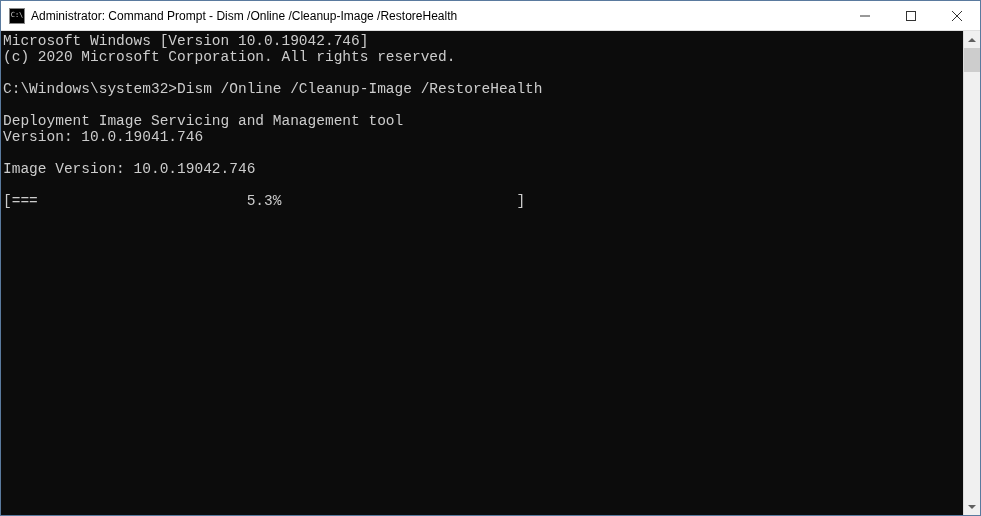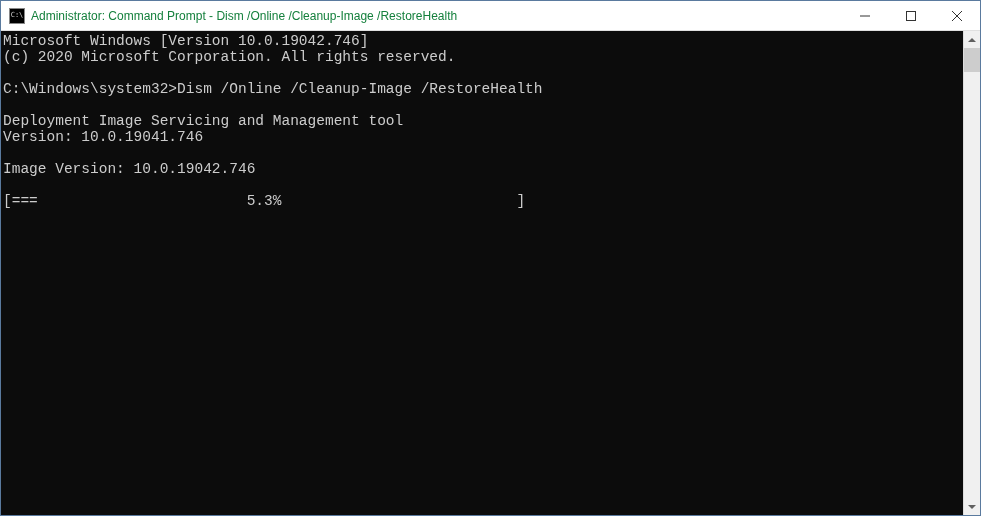--- a/index.html
+++ b/index.html
@@ -43,21 +43,21 @@
     }
     .titlebar-icon-text {
       color: #ccc;
       font-size: 7px;
       font-family: monospace;
       line-height: 1;
     }
     .titlebar-title {
       flex: 1;
       font-size: 12px;
-      color: #15803d;
+      color: #000000;
       white-space: nowrap;
       overflow: hidden;
     }
     .window-controls {
       display: flex;
       height: 100%;
     }
     .window-control {
       width: 46px;
       height: 29px;

